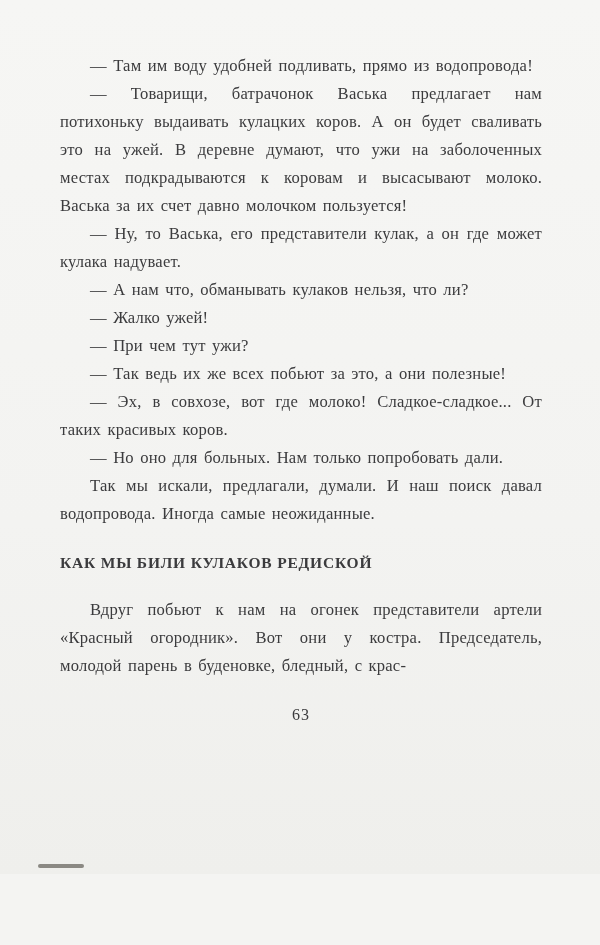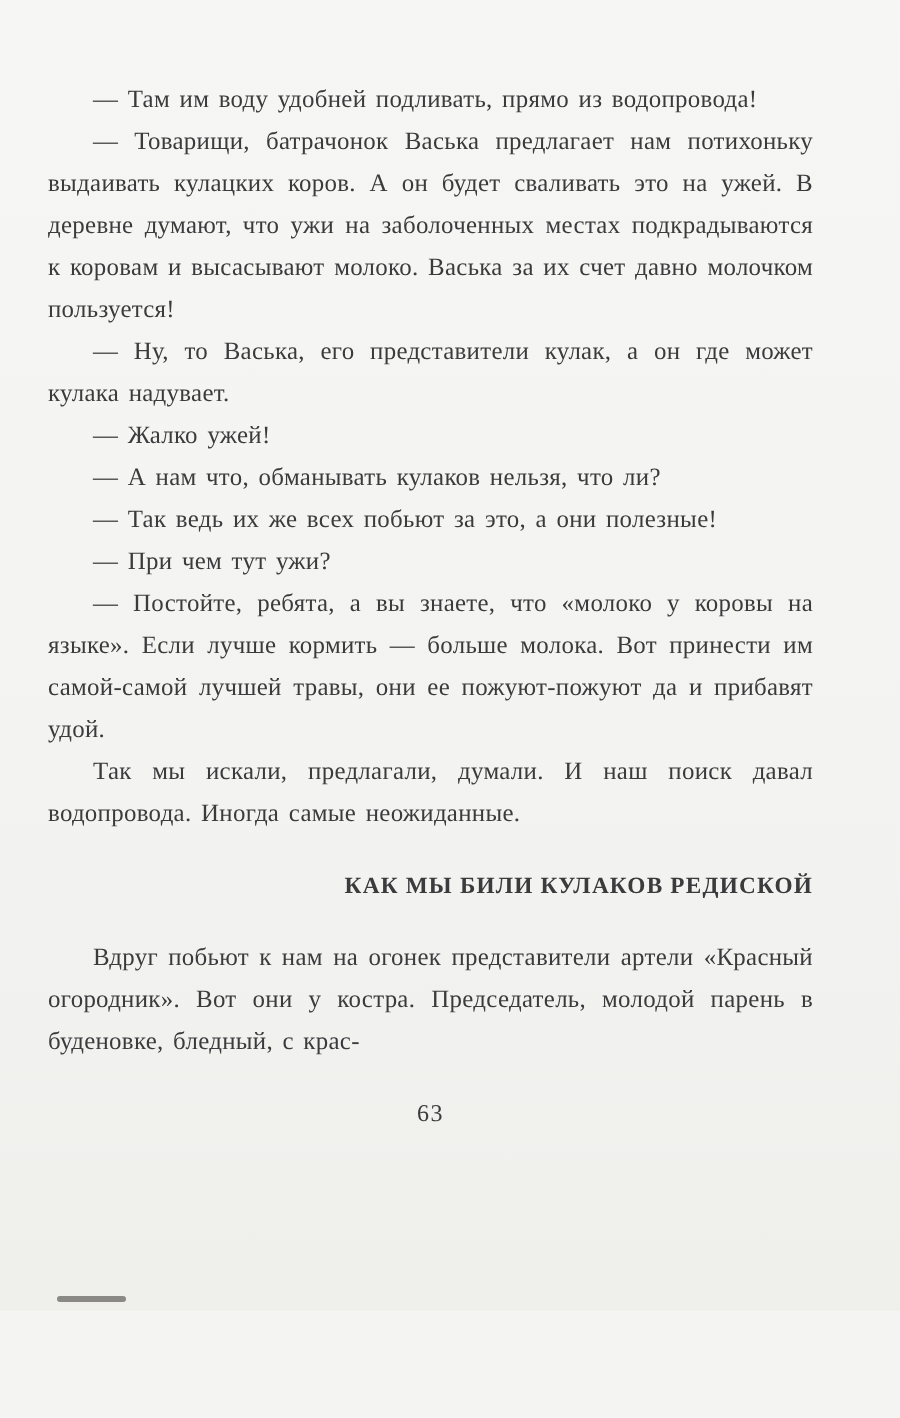--- a/index.html
+++ b/index.html
@@ -13,35 +13,35 @@
     font-family: "Liberation Serif", "DejaVu Serif", serif;
     color: #3b3b3d;
     overflow: hidden;
   }
   .page {
     position: relative;
     width: 600px;
     height: 874px;
     background: linear-gradient(180deg, #f6f6f4 0%, #f3f3f1 60%, #efefec 100%);
     box-sizing: border-box;
-    padding: 52px 58px 0 32px;
+    padding: 52px 58px 0 60px;
   }
   .text-block {
     text-align: justify;
   }
   .para {
     margin: 0;
     text-indent: 30px;
     font-size: 16.6px;
     line-height: 28px;
     word-spacing: 2px;
     letter-spacing: 0.2px;
   }
   .heading {
-    text-align: right;
+    text-align: left;
     font-weight: bold;
     font-size: 15.5px;
     letter-spacing: 0.8px;
     margin: 26px 0 24px 0;
     text-indent: 0;
   }
   .page-number {
     text-align: center;
     font-size: 16px;
     margin-top: 26px;
@@ -59,25 +59,26 @@
   }
 </style>
 </head>
 <body>
 
 <div class="page">
   <div class="text-block">
       <p class="para">— Там им воду удобней подливать, прямо из водопровода!</p>
       <p class="para">— Товарищи, батрачонок Васька предлагает нам потихоньку выдаивать кулацких коров. А он будет сваливать это на ужей. В деревне думают, что ужи на заболоченных местах подкрадываются к коровам и высасывают молоко. Васька за их счет давно молочком пользуется!</p>
       <p class="para">— Ну, то Васька, его представители кулак, а он где может кулака надувает.</p>
+      <p class="para">— А нам что, обманывать кулаков нельзя, что ли?</p>
       <p class="para">— Жалко ужей!</p>
-      <p class="para">— А нам что, обманывать кулаков нельзя, что ли?</p>
+      <p class="para">— При чем тут ужи?</p>
       <p class="para">— Так ведь их же всех побьют за это, а они полезные!</p>
-      <p class="para">— При чем тут ужи?</p>
-      <p class="para">— Постойте, ребята, а вы знаете, что «молоко у коровы на языке». Если лучше кормить — больше молока. Вот принести им самой-самой лучшей травы, они ее пожуют-пожуют да и прибавят удой.</p>
+      <p class="para">— Эх, в совхозе, вот где молоко! Сладкое-сладкое... От таких красивых коров.</p>
+      <p class="para">— Но оно для больных. Нам только попробовать дали.</p>
       <p class="para">Так мы искали, предлагали, думали. И наш поиск давал водопровода. Иногда самые неожиданные.</p>
     </div>
   <div class="heading">КАК МЫ БИЛИ КУЛАКОВ РЕДИСКОЙ</div>
   <div class="text-block">
       <p class="para">Вдруг побьют к нам на огонек представители артели «Красный огородник». Вот они у костра. Председатель, молодой парень в буденовке, бледный, с крас-</p>
     </div>
   <div class="page-number">63</div>
   <div class="smudge"></div>
 </div>
 

